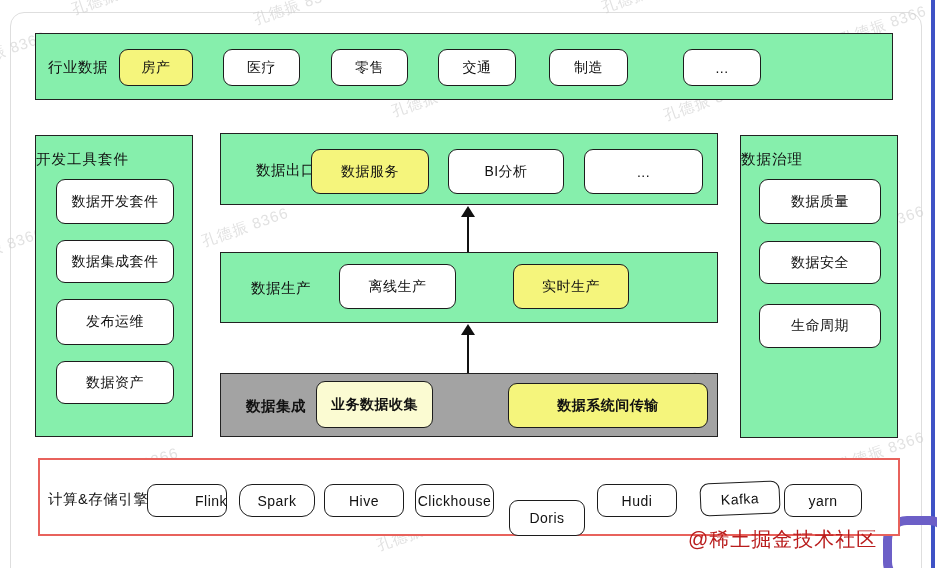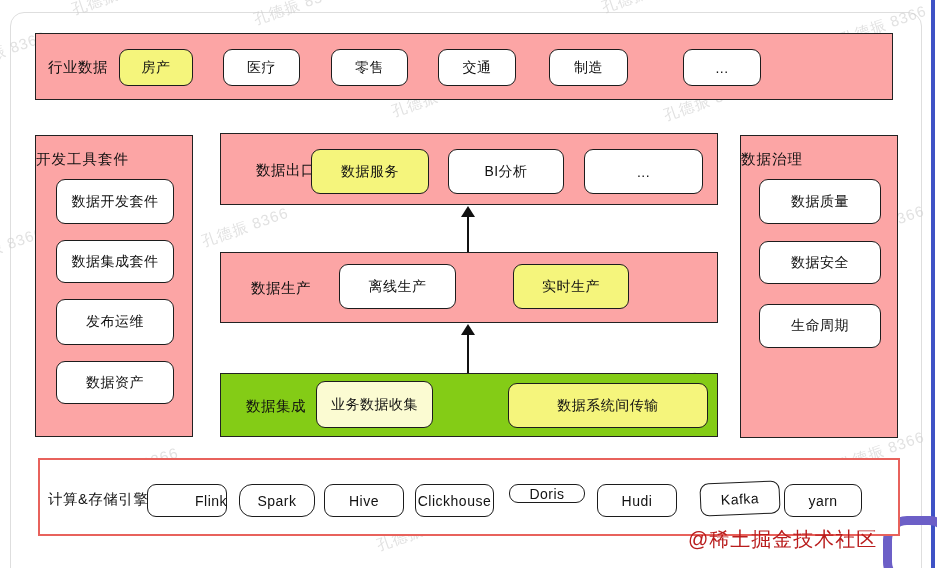--- a/index.html
+++ b/index.html
@@ -7,22 +7,22 @@
     position:relative;width:937px;height:568px;background:#ffffff;overflow:hidden;
     font-family:"Liberation Sans","DejaVu Sans",sans-serif;color:#111;
   }
   
   .card{position:absolute;left:10px;top:12px;width:910px;height:620px;
         border:1px solid #dedede;border-radius:14px;background:#fff;}
   .edge-blue{position:absolute;right:2px;top:0;width:4px;height:568px;background:#3e52c6;}
   .corner-purple{position:absolute;right:-16px;bottom:-18px;width:52px;height:52px;
         border:9px solid #6c5fc7;border-radius:24px;background:transparent;}
   
-  .container{position:absolute;border:1.6px solid #222;background:#fca5a5;box-sizing:border-box;}
-  .container.yellow{background:#84cc16;}
+  .container{position:absolute;border:1.6px solid #222;background:#86efac;box-sizing:border-box;}
+  .container.yellow{background:#a3a3a3;font-weight:bold;}
   .container.red{border:2px solid #e8625c;background:#fff;}
   
   .box{position:absolute;border:1.6px solid #1c1c1c;border-radius:9px;background:#fff;
        display:flex;align-items:center;justify-content:center;
        font-size:14px;letter-spacing:.5px;box-sizing:border-box;white-space:nowrap;}
   .box.hl{background:#f5f57c;}
   .box.hl-pale{background:#fbfbd2;}
   .box.tilt{transform:rotate(-2.5deg);}
   
   .row-label{position:absolute;font-size:14.5px;letter-spacing:.5px;display:flex;align-items:center;}
@@ -111,21 +111,21 @@
     <div class="box hl-pale" style="left:95px;top:7px;width:117px;height:47px;">业务数据收集</div>
     <div class="box hl" style="left:287px;top:9px;width:200px;height:45px;">数据系统间传输</div>
   </div>
 
   <div class="container red" style="left:38px;top:458px;width:862px;height:78px;">
     <div class="row-label" style="left:8px;top:0;height:78px;">计算&amp;存储引擎</div>
     <div class="box" style="left:107px;top:24px;width:80px;height:33px;padding-left:48px;">Flink</div>
     <div class="box" style="left:199px;top:24px;width:76px;height:33px;border-radius:13px;">Spark</div>
     <div class="box" style="left:284px;top:24px;width:80px;height:33px;">Hive</div>
     <div class="box" style="left:375px;top:24px;width:79px;height:33px;">Clickhouse</div>
-    <div class="box" style="left:469px;top:24px;width:76px;height:19px;">Doris</div>
+    <div class="box" style="left:469px;top:40px;width:76px;height:36px;">Doris</div>
     <div class="box" style="left:557px;top:24px;width:80px;height:33px;">Hudi</div>
     <div class="box tilt" style="left:660px;top:22px;width:80px;height:33px;">Kafka</div>
     <div class="box" style="left:744px;top:24px;width:78px;height:33px;">yarn</div>
   </div>
 
   <div class="credit">@稀土掘金技术社区</div>
 
 </div>
 
 </body></html>

